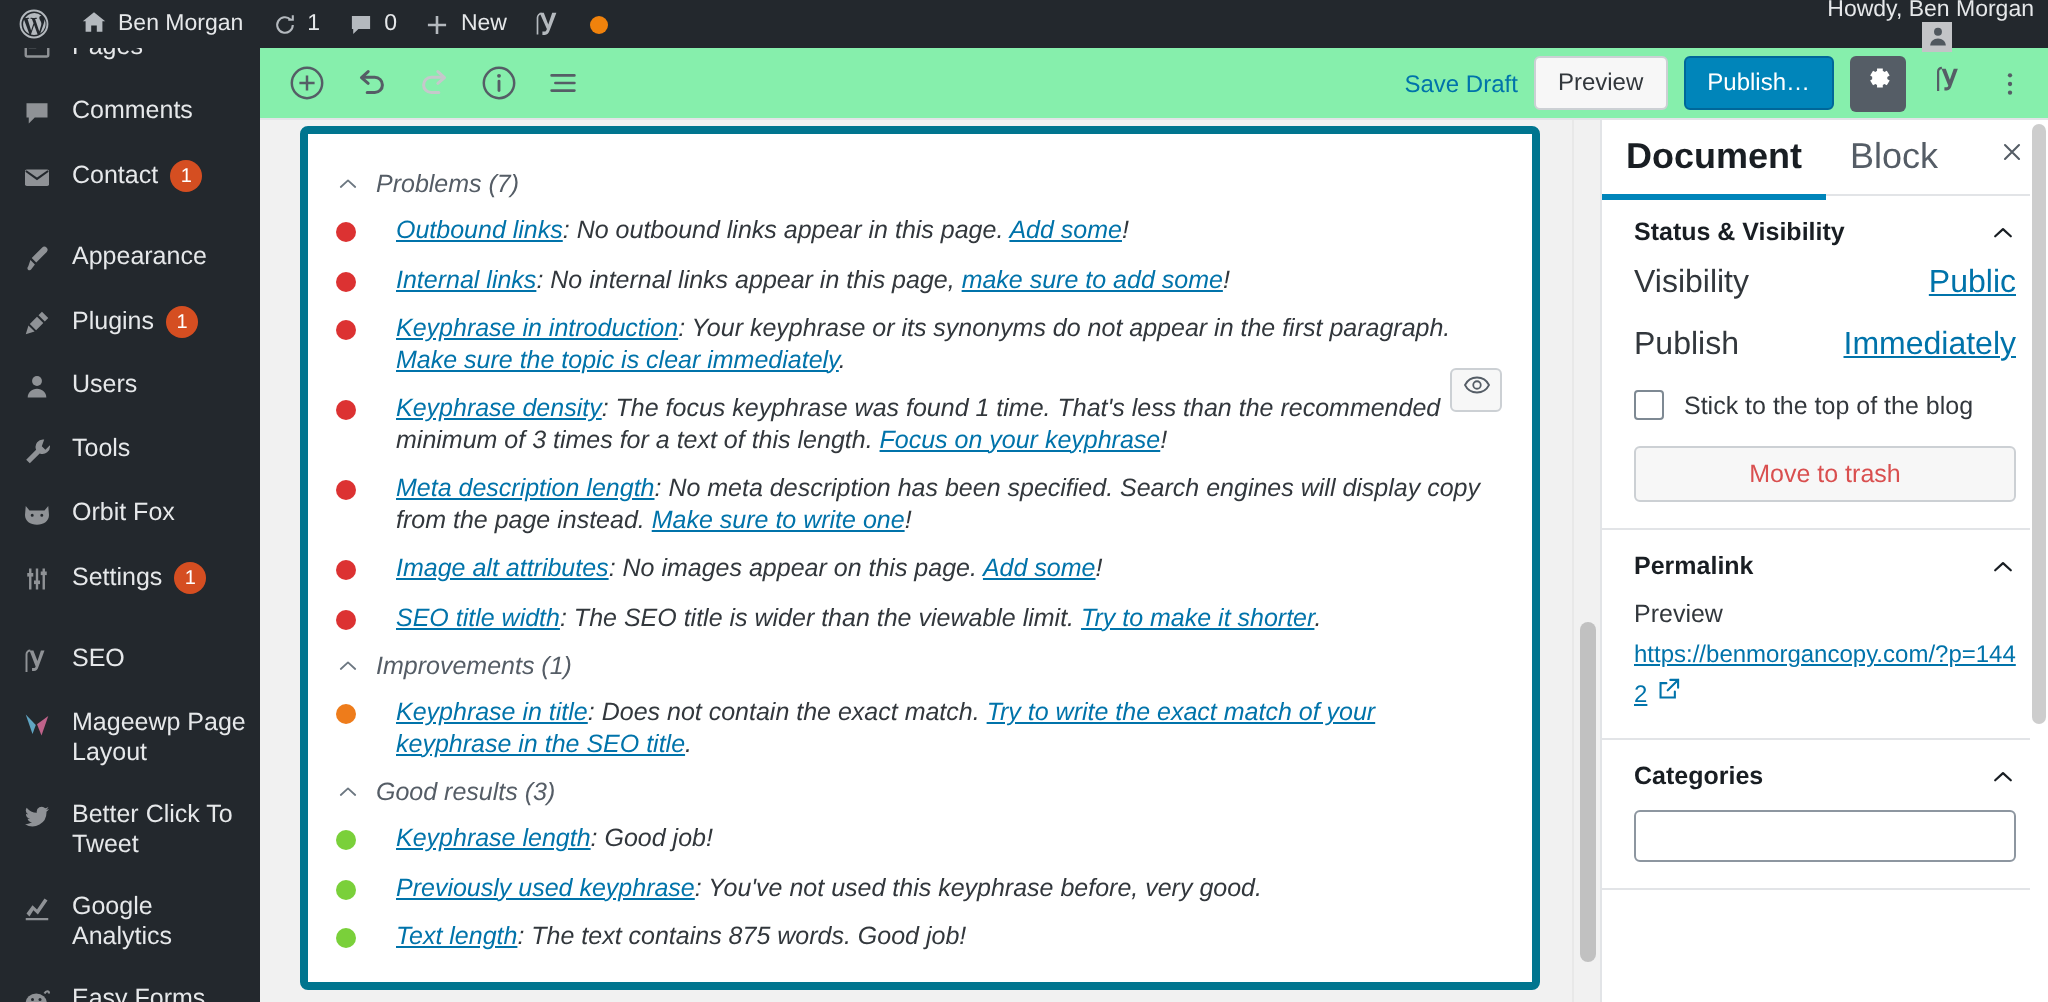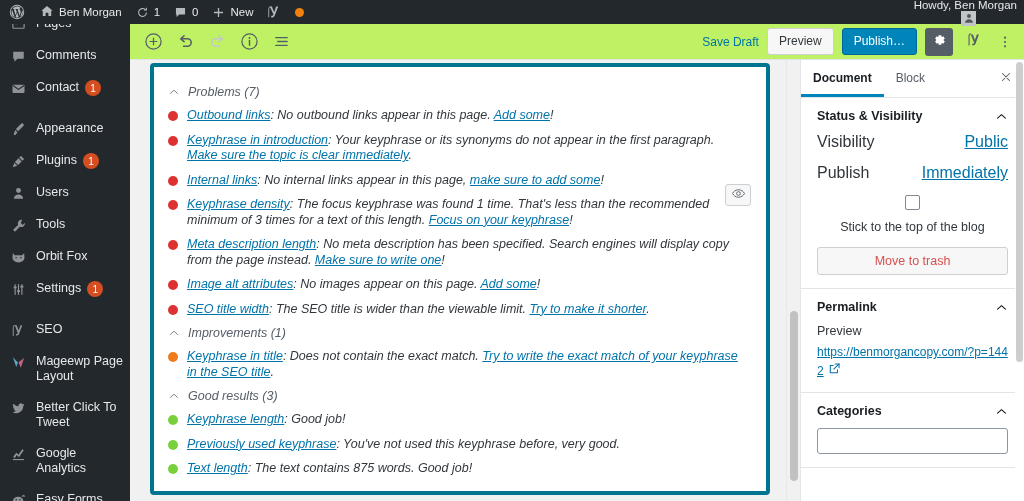--- a/index.html
+++ b/index.html
@@ -42,21 +42,21 @@
   .menu-sep { height: 9px; }
   .badge {
     display: inline-flex; align-items: center; justify-content: center;
     min-width: 16px; height: 16px; border-radius: 8px; background: #d54e21;
     color: #fff; font-size: 10px; margin-left: 6px; padding: 0 4px; vertical-align: middle;
   }
 
   
   .edheader {
     position: absolute; top: 24px; left: 130px; width: 894px; height: 36px;
-    background: #bef264; border-bottom: 1px solid #e2e4e7;
+    background: #86efac; border-bottom: 1px solid #e2e4e7;
     display: flex; align-items: center; z-index: 20;
   }
   .tb-left { display: flex; align-items: center; gap: 2px; padding-left: 8px; }
   .tb-btn {
     width: 30px; height: 30px; display: flex; align-items: center; justify-content: center;
     color: #555d66; background: none; border: none; border-radius: 2px;
   }
   .tb-btn.disabled { color: #c5c8cb; }
   .tb-right { margin-left: auto; display: flex; align-items: center; gap: 8px; padding-right: 9px; }
   .savedraft { color: #0073aa; font-size: 12px; }
@@ -92,21 +92,21 @@
   }
   .yoast-inner { padding: 14px 18px 10px 14px; }
 
   .section-head {
     display: flex; align-items: center; gap: 8px;
     font-size: 12.5px; color: #555d66; margin: 4px 0 9px 0;
   }
   .section-head .chev { color: #6c7781; display: flex; align-items: center; }
   .assess-list { list-style: none; }
   .assess-item {
-    display: flex; align-items: flex-start; gap: 9px;
+    display: flex; align-items: flex-start; gap: 20px;
     margin-bottom: 9px; font-size: 12.5px; line-height: 15.5px; color: #32373c;
   }
   .bullet { width: 10px; height: 10px; min-width: 10px; border-radius: 50%; margin-top: 3px; }
   .b-red { background: #dc3232; }
   .b-orange { background: #ee7c1b; }
   .b-green { background: #7ad03a; }
   .assess-text a { color: #0073aa; text-decoration: underline; }
   .assess-text .lbl { color: #0073aa; text-decoration: underline; }
   .eye-btn {
     position: absolute; top: 117px; right: 15px;
@@ -128,38 +128,38 @@
   
   .sidebar {
     position: absolute; top: 0; right: 0; width: 224px; height: 441px;
     background: #fff; border-left: 1px solid #e2e4e7; overflow: hidden;
   }
   .sb-tabs {
     display: flex; align-items: center; height: 38px;
     border-bottom: 1px solid #e2e4e7; padding: 0 4px 0 0;
   }
   .sb-tab {
-    font-size: 12px; color: #555d66; padding: 11px 12px 10px 12px;
+    font-size: 18px; color: #555d66; padding: 11px 12px 10px 12px;
     border-bottom: 3px solid transparent; line-height: 1;
   }
   .sb-tab.active { color: #191e23; font-weight: bold; border-bottom-color: #0085ba; }
   .sb-close { margin-left: auto; width: 28px; height: 28px; display: flex; align-items: center; justify-content: center; color: #555d66; }
 
   .panel { border-bottom: 1px solid #e2e4e7; padding: 11px 16px 13px 16px; }
   .panel-head {
     display: flex; align-items: center; justify-content: space-between;
     font-size: 12.5px; font-weight: bold; color: #191e23; margin-bottom: 10px;
   }
   .panel-head .chev { color: #191e23; display: flex; }
   .row {
     display: flex; align-items: center; justify-content: space-between;
     font-size: 16px; color: #32373c; margin-bottom: 13px;
   }
   .row a { color: #0073aa; text-decoration: underline; }
-  .checkrow { display: flex; align-items: center; gap: 10px; font-size: 12.5px; color: #32373c; margin-bottom: 13px; flex-direction: column; }
+  .checkrow { display: flex; align-items: center; gap: 10px; font-size: 12.5px; color: #32373c; margin-bottom: 13px; }
   .cbox { width: 15px; height: 15px; min-width: 15px; border: 1px solid #7e8993; border-radius: 2px; background: #fff; }
   .btn-trash {
     display: block; width: 100%; text-align: center;
     background: #f7f7f7; border: 1px solid #ccd0d4; border-radius: 3px;
     color: #d94f4f; font-size: 12.5px; padding: 6px 4px; margin-top: 3px;
   }
   .plink-label { font-size: 12.5px; color: #32373c; margin-bottom: 4px; }
   .plink-url { font-size: 12px; color: #0073aa; text-decoration: underline; word-break: break-all; line-height: 16px; }
   .ext-icon { color: #0073aa; display: inline-flex; margin-top: 2px; }
   .cat-label { font-size: 12.5px; color: #32373c; margin-bottom: 5px; }
@@ -474,25 +474,25 @@
             </span>
             <span>Problems (7)</span>
           </div>
           <ul class="assess-list">
             <li class="assess-item">
               <span class="bullet b-red"></span>
               <span class="assess-text"><span class="lbl">Outbound links</span><span>: No outbound links appear in this page. </span><a href="#">Add some</a><span>!</span></span>
             </li>
             <li class="assess-item">
               <span class="bullet b-red"></span>
+              <span class="assess-text"><span class="lbl">Internal links</span><span>: No internal links appear in this page, </span><a href="#">make sure to add some</a><span>!</span></span>
+            </li>
+            <li class="assess-item">
+              <span class="bullet b-red"></span>
               <span class="assess-text"><span class="lbl">Keyphrase in introduction</span><span>: Your keyphrase or its synonyms do not appear in the first paragraph. </span><a href="#">Make sure the topic is clear immediately</a><span>.</span></span>
-            </li>
-            <li class="assess-item">
-              <span class="bullet b-red"></span>
-              <span class="assess-text"><span class="lbl">Internal links</span><span>: No internal links appear in this page, </span><a href="#">make sure to add some</a><span>!</span></span>
             </li>
             <li class="assess-item">
               <span class="bullet b-red"></span>
               <span class="assess-text"><span class="lbl">Keyphrase density</span><span>: The focus keyphrase was found 1 time. That's less than the recommended minimum of 3 times for a text of this length. </span><a href="#">Focus on your keyphrase</a><span>!</span></span>
             </li>
             <li class="assess-item">
               <span class="bullet b-red"></span>
               <span class="assess-text"><span class="lbl">Meta description length</span><span>: No meta description has been specified. Search engines will display copy from the page instead. </span><a href="#">Make sure to write one</a><span>!</span></span>
             </li>
             <li class="assess-item">

